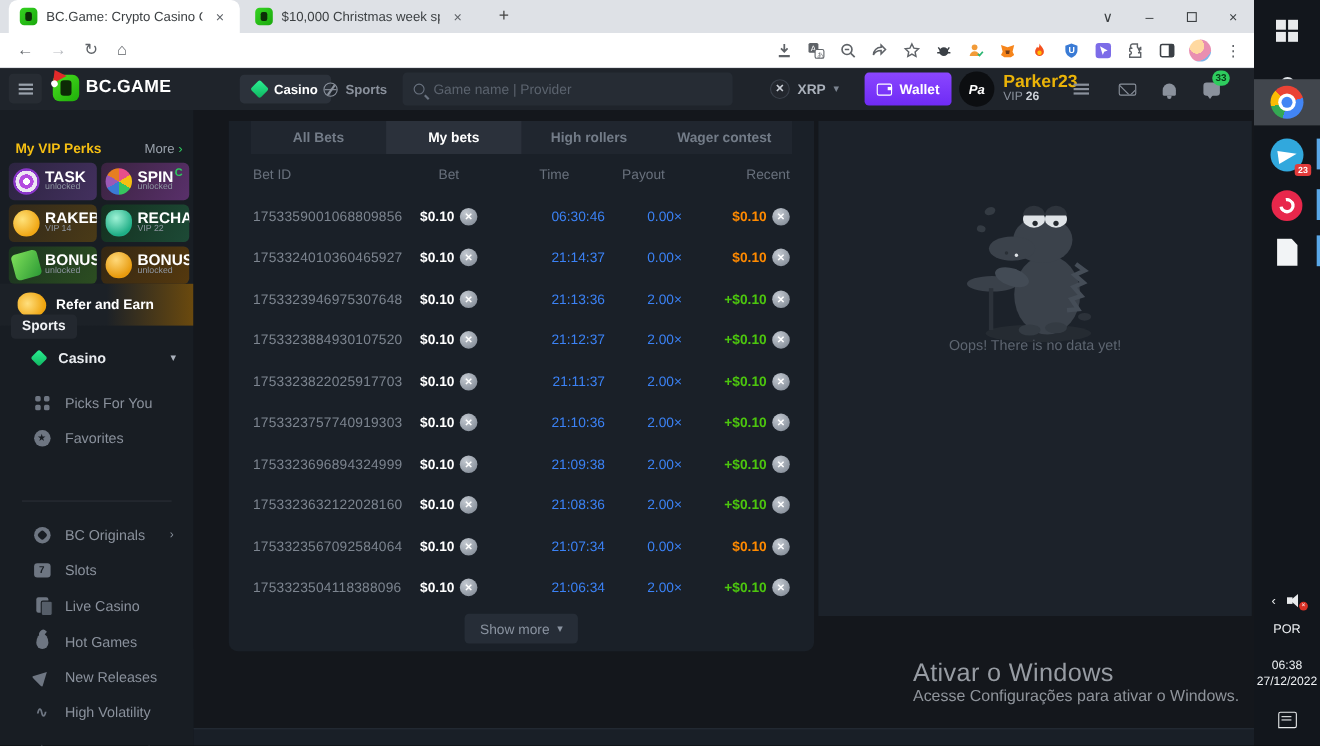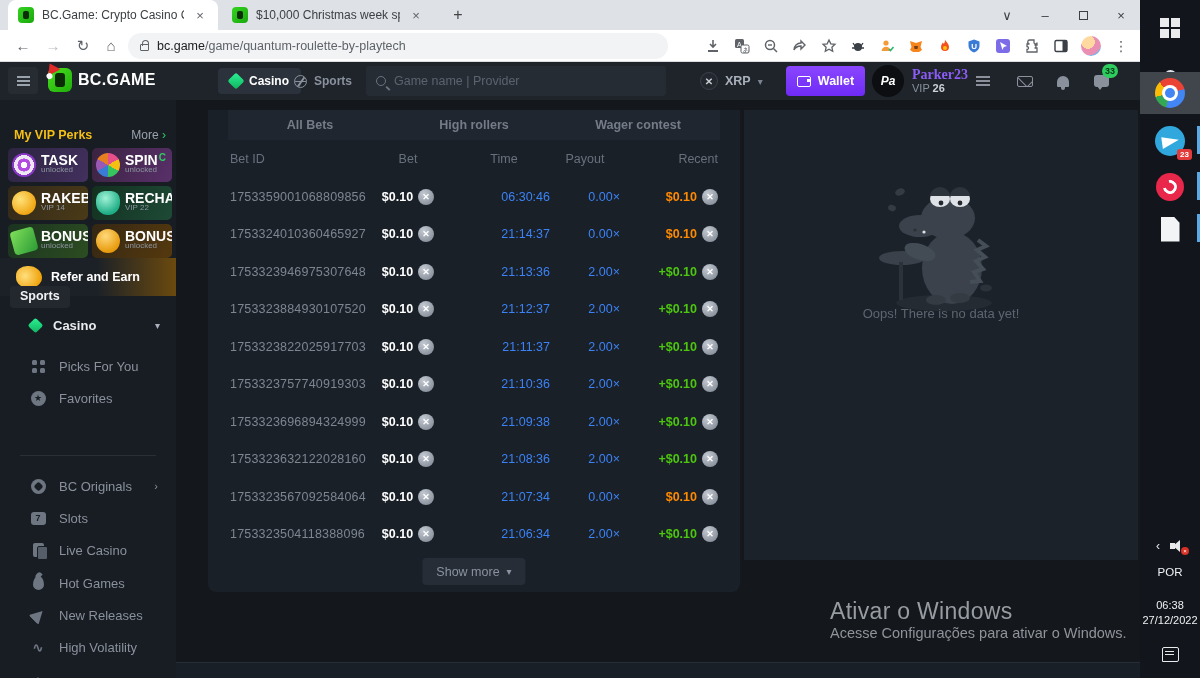--- a/index.html
+++ b/index.html
@@ -99,21 +99,21 @@
   .game-search input::placeholder { color:#5b636e; }
   .currency { position:absolute; left:700px; top:5px; height:28px; display:flex; align-items:center; gap:7px; }
   .xrp-coin { width:18px; height:18px; border-radius:50%; background:#23272e; border:1px solid #3a404a; color:#c9ced6; font-size:10px; font-weight:800; text-align:center; line-height:18px; }
   .currency b { color:#aab1bb; font-size:12.5px; }
   .currency .chev { color:#7c8491; font-size:10px; }
   .wallet-btn { position:absolute; left:786px; top:4px; width:79px; height:30px; border-radius:4px; background:linear-gradient(180deg,#8a46ff,#6f2bf5); display:flex; align-items:center; justify-content:center; gap:7px; color:#fff; font-weight:700; font-size:12.5px; }
   .wallet-ic { width:14px; height:11px; border:1.6px solid #fff; border-radius:2px; position:relative; }
   .wallet-ic::after { content:""; position:absolute; right:-1px; top:2px; width:4px; height:3px; background:#fff; }
   .user { position:absolute; left:872px; top:3px; display:flex; align-items:center; gap:8px; }
   .user-avatar { width:32px; height:32px; border-radius:50%; background:#0c0e11; color:#fff; font-weight:800; font-style:italic; font-size:12px; display:flex; align-items:center; justify-content:center; }
-  .user-name { color:#8b5cf6; font-size:14px; font-weight:700; line-height:14px;font-family:Liberation Serif, serif; }
+  .user-name { color:#eab308; font-size:16px; font-weight:700; line-height:14px; }
   .user-vip { font-size:11px; color:#8a919c; }
   .user-vip b { color:#cdd2d9; font-weight:700; }
   .hdr-ic { position:absolute; top:7px; width:26px; height:24px; display:flex; align-items:center; justify-content:center; color:#8a919c; }
   .betslip-ic i { width:14px; height:2px; background:#8a919c; box-shadow:0 -4px 0 #8a919c, 0 4px 0 #8a919c; }
   .env { width:16px; height:11px; border:1.6px solid #8a919c; border-radius:2px; position:relative; overflow:hidden; }
   .env::after { content:""; position:absolute; left:-2px; top:-6px; width:16px; height:10px; border:1.6px solid #8a919c; transform:rotate(45deg); }
   .bell { width:12px; height:11px; background:#8a919c; border-radius:6px 6px 1px 1px; position:relative; }
   .bell::after { content:""; position:absolute; left:4px; bottom:-3px; width:4px; height:3px; background:#8a919c; border-radius:0 0 3px 3px; }
   .chat-ic { width:15px; height:12px; background:#8a919c; border-radius:3px; position:relative; }
   .chat-ic::after { content:""; position:absolute; left:3px; bottom:-3px; border-left:3px solid transparent; border-right:3px solid transparent; border-top:4px solid #8a919c; }
@@ -226,24 +226,20 @@
         <span class="wc wc-max"><i></i></span>
         <span class="wc">×</span>
       </div>
     </div>
 
     <div class="toolbar">
       <span class="nav-ic" style="left:12px">←</span>
       <span class="nav-ic dis" style="left:42px">→</span>
       <span class="nav-ic" style="left:72px">↻</span>
       <span class="nav-ic" style="left:100px">⌂</span>
-      <div class="urlbar">
-        <span class="lock"></span>
-        <span class="url"><b style="font-weight:500">bc.game</b><span class="path">/game/quantum-roulette-by-playtech</span></span>
-      </div>
       <div class="tool-icons">
         <span class="ti">
             <svg width="16" height="16" viewBox="0 0 16 16">
               <path d="M8 2v7M5 6l3 3 3-3" stroke="#5f6368" stroke-width="1.6" fill="none"></path>
               <path d="M3 12h10v2H3z" fill="#5f6368"></path>
             </svg>
           </span>
         <span class="ti">
             <svg width="16" height="16" viewBox="0 0 16 16">
               <rect x="1" y="1" width="9" height="9" rx="1.5" fill="#5f6368"></rect>
@@ -496,20 +492,21 @@
           </span>
           <span>Feature Buy-in</span>
         </div>
     </div>
 
     <div class="main-bg">
 
       <div class="bets-card" style="left:32px; top:10px">
         <div class="bet-tabs">
           <div class="bet-tab">All Bets</div>
+          <div class="bet-tab active">My bets</div>
           <div class="bet-tab">High rollers</div>
           <div class="bet-tab">Wager contest</div>
         </div>
         <div class="thead">
           <span class="h-id">Bet ID</span>
           <span class="h-bet">Bet</span>
           <span class="h-time">Time</span>
           <span class="h-payout">Payout</span>
           <span class="h-profit">Recent</span>
         </div>

